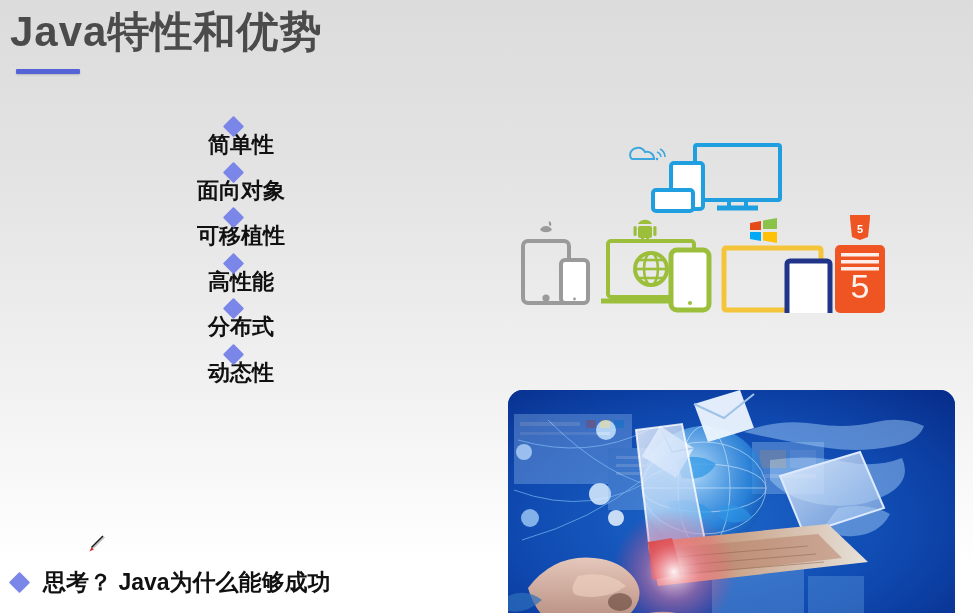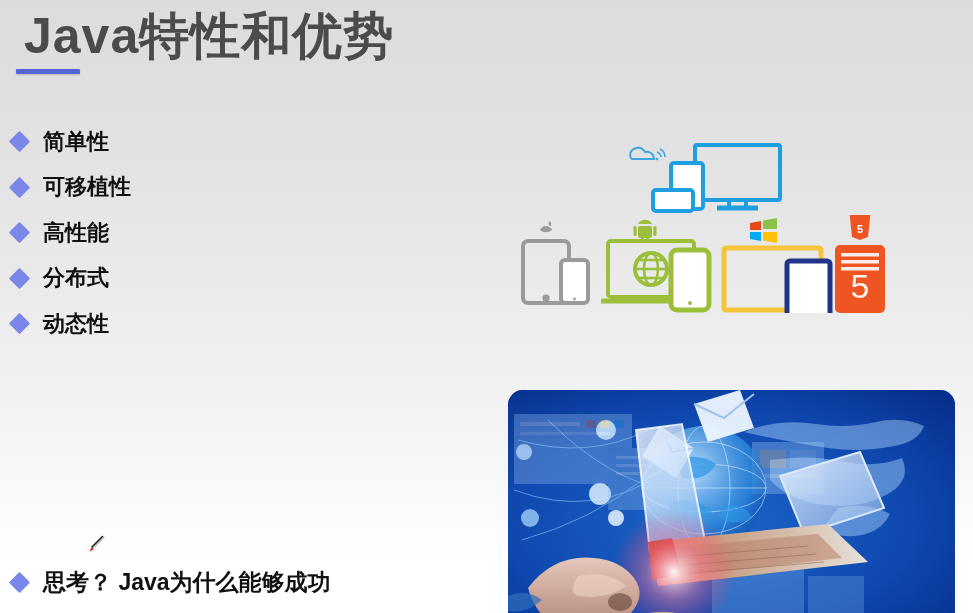--- a/index.html
+++ b/index.html
@@ -7,33 +7,33 @@
     width:973px;height:613px;overflow:hidden;position:relative;
     font-family:"Liberation Sans","DejaVu Sans",sans-serif;
     background:#ffffff;
   }
   #slide{
     position:absolute;inset:0;
     background:linear-gradient(to bottom,#dcdcdc 0%,#e3e3e3 28%,#f2f2f2 65%,#ffffff 92%,#ffffff 100%);
   }
   
   #title{
-    position:absolute;left:24px;top:8px;
-    font-size:50px;font-weight:bold;color:#4b4b4b;
+    position:absolute;left:10px;top:8px;
+    font-size:42px;font-weight:bold;color:#4b4b4b;
     letter-spacing:1px;line-height:1.15;white-space:nowrap;
   }
   #title-rule{
     position:absolute;left:16px;top:69px;width:64px;height:5px;
     background:#5463d6;border-radius:1px;
     box-shadow:0 1px 2px rgba(0,0,0,.18);
   }
   
   #bullets{position:absolute;left:0;top:119px;width:470px;}
   .bullet-row{
-    display:flex;align-items:center;height:45.5px;padding-left:12px;
+    display:flex;align-items:center;height:45.5px;padding-left:12px;flex-direction:column;
   }
   .diamond{
     width:15px;height:15px;background:#7b87e8;
     transform:rotate(45deg);flex:0 0 auto;margin-right:16px;
     border-radius:1px;
   }
   .bullet-text{
     font-size:22px;font-weight:bold;color:#111111;line-height:1;
     white-space:nowrap;
   }
@@ -62,20 +62,24 @@
 
 <div id="slide">
 
   <div id="title">Java特性和优势</div>
   <div id="title-rule"></div>
 
   <div id="bullets">
     <div class="bullet-row">
       <span class="diamond"></span>
       <span class="bullet-text">简单性</span>
+    </div>
+    <div class="bullet-row">
+      <span class="diamond"></span>
+      <span class="bullet-text">面向对象</span>
     </div>
     <div class="bullet-row">
       <span class="diamond"></span>
       <span class="bullet-text">可移植性</span>
     </div>
     <div class="bullet-row">
       <span class="diamond"></span>
       <span class="bullet-text">高性能</span>
     </div>
     <div class="bullet-row">

